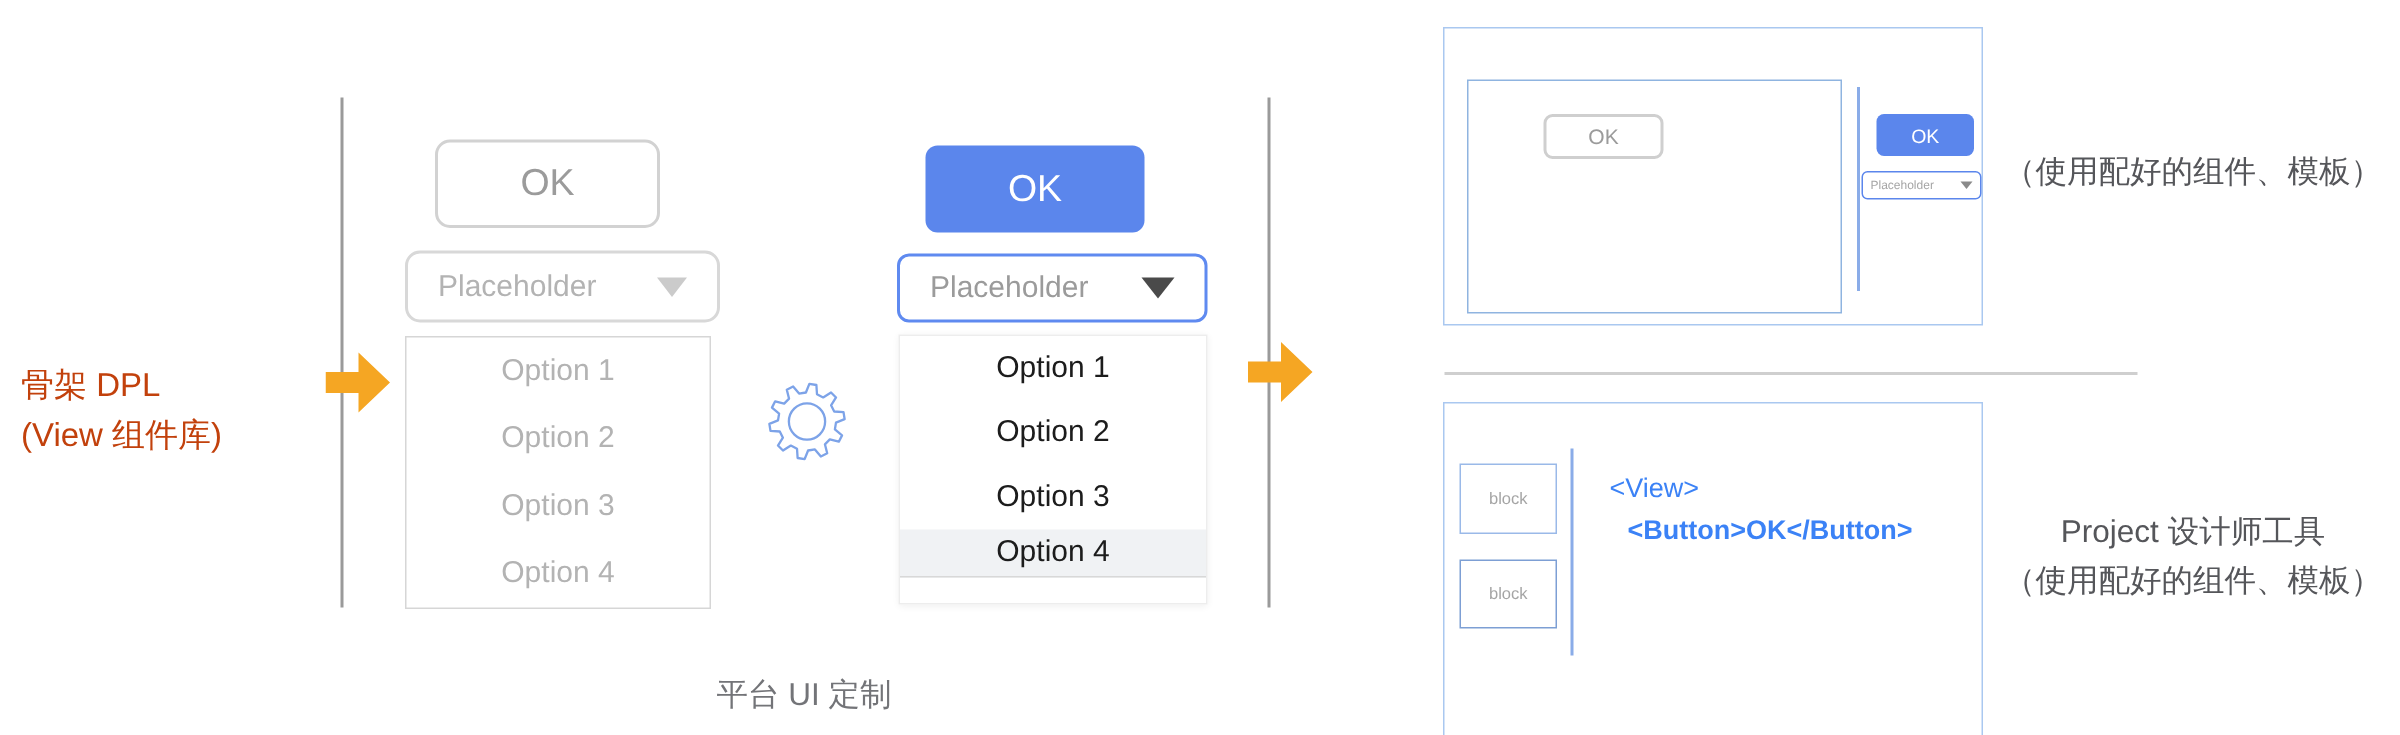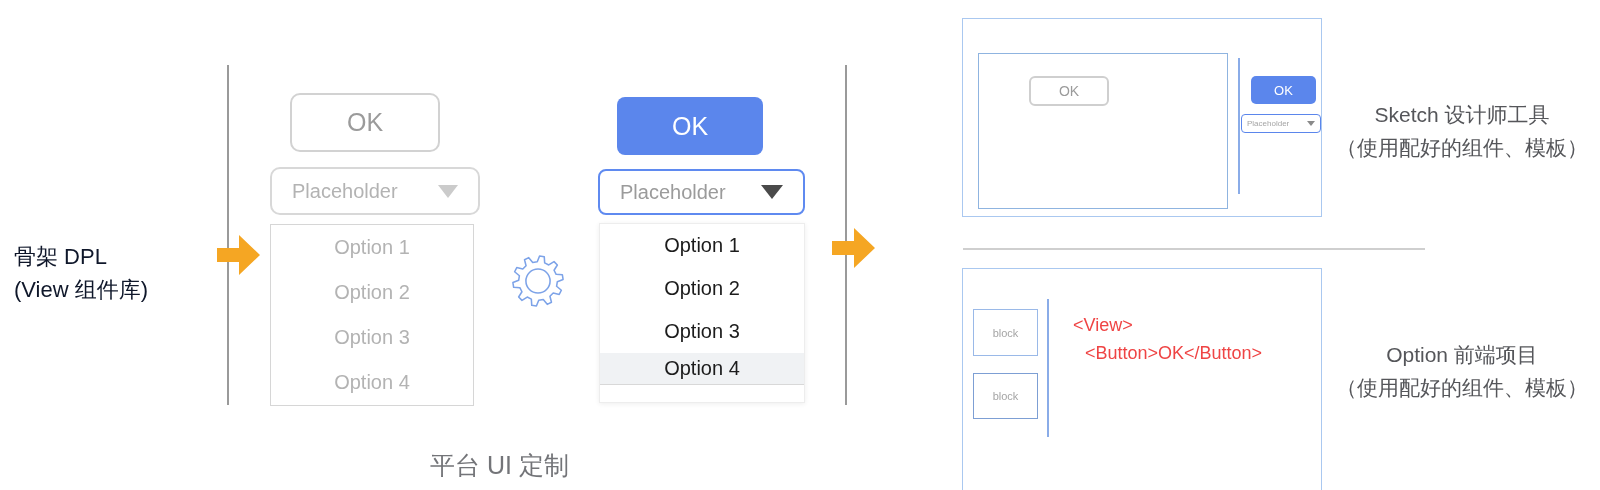--- a/index.html
+++ b/index.html
@@ -1,21 +1,21 @@
 <!DOCTYPE html>
 <html><head>
 <meta charset="utf-8">
 <style>
   html,body{margin:0;padding:0;background:#fff;}
   .stage{position:relative;width:1600px;height:490px;background:#fff;overflow:hidden;
          font-family:"Liberation Sans",sans-serif;color:#58585b;}
   .abs{position:absolute;}
 
   
-  .left-label{left:14px;top:240px;width:200px;font-size:22px;line-height:33px;color:#0f172a;}
+  .left-label{left:14px;top:240px;width:200px;font-size:22px;line-height:33px;color:#c2410c;}
 
   
   .vline{width:2px;background:#9a9a9a;top:65px;height:340px;}
   .vline-left{left:227px;}
   .vline-right{left:845px;}
 
   .arrow{width:44px;height:43px;}
   .arrow-left{left:217px;top:234px;}
   .arrow-right{left:832px;top:227px;}
 
@@ -39,21 +39,21 @@
          display:flex;align-items:center;justify-content:center;font-size:25px;color:#fff;}
   .st-select{left:598px;top:169px;width:207px;height:46px;border:2px solid #5f8af0;border-radius:8px;
          display:flex;align-items:center;font-size:20px;color:#9b9b9b;background:#fff;box-sizing:border-box;padding:0 20px;}
   .st-select .grow{flex:1;}
   .tri-st{border-left:11px solid transparent;border-right:11px solid transparent;border-top:14px solid #4a4a4a;}
   .st-options{left:599px;top:223px;width:206px;height:180px;background:#fff;border:1px solid #ededed;
          box-shadow:0 1px 5px rgba(0,0,0,0.07);display:flex;flex-direction:column;box-sizing:border-box;}
   .st-opt{height:43px;display:flex;align-items:center;justify-content:center;font-size:20px;color:#1c1c1c;}
   .st-opt.highlight{height:31px;background:#f0f2f4;border-bottom:1px solid #d8d8d8;}
 
-  .center-caption{left:430px;top:449px;width:212px;font-size:25px;color:#737478;}
+  .center-caption{left:430px;top:449px;width:212px;text-align:center;font-size:21px;color:#737478;}
 
   
   .panel{border:1px solid #aac8f0;background:#fff;box-sizing:border-box;}
   .sketch-panel{left:962px;top:18px;width:360px;height:199px;}
   .sk-canvas{left:15px;top:34px;width:250px;height:156px;border:1px solid #8fb4e0;box-sizing:border-box;}
   .sk-canvas-ok{left:66px;top:57px;width:80px;height:30px;border:2px solid #cfcfcf;border-radius:6px;
          display:flex;align-items:center;justify-content:center;font-size:14px;color:#9b9b9b;background:#fff;box-sizing:border-box;}
   .sk-divider{left:275px;top:39px;width:2px;height:136px;background:#8aace8;}
   .sk-ok{left:288px;top:57px;width:65px;height:28px;border-radius:5px;background:#5b86ec;
          display:flex;align-items:center;justify-content:center;font-size:13px;color:#fff;}
@@ -63,22 +63,22 @@
   .tri-sk{border-left:4px solid transparent;border-right:4px solid transparent;border-top:5px solid #8a8a8a;}
 
   .hsep{left:963px;top:248px;width:462px;height:2px;background:#cfcfcf;}
 
   .project-panel{left:962px;top:268px;width:360px;height:248px;}
   .pj-block{left:10px;width:65px;height:47px;border:1px solid #9ab9e8;display:flex;align-items:center;justify-content:center;
          font-size:11px;color:#a5a5a5;background:#fff;box-sizing:border-box;}
   .pj-block1{top:40px;}
   .pj-block2{top:104px;height:46px;border-color:#7d9fd4;}
   .pj-vline{left:84px;top:30px;width:2px;height:138px;background:#8aace8;}
-  .pj-code{left:110px;top:42px;font-size:18px;line-height:28px;color:#ef4444;}
-  .pj-code .indent{padding-left:12px;}
+  .pj-code{left:110px;top:42px;font-size:18px;line-height:28px;color:#3b82f6;}
+  .pj-code .indent{padding-left:12px;font-weight:bold;}
 
   .panel-caption{width:276px;text-align:center;font-size:21px;line-height:33px;color:#55565a;}
   .sketch-caption{left:1324px;top:98px;}
   .project-caption{left:1324px;top:338px;}
 </style>
 </head>
 <body>
 
 <div class="stage">
 
@@ -137,34 +137,33 @@
     <div class="abs sk-canvas-ok">OK</div>
     <div class="abs sk-divider"></div>
     <div class="abs sk-ok">OK</div>
     <div class="abs sk-select">
       <span class="grow">Placeholder</span>
       <span class="tri tri-sk"></span>
     </div>
   </div>
 
   <div class="abs panel-caption sketch-caption">
-    <div>Sketch 设计师工具</div>
     <div>（使用配好的组件、模板）</div>
   </div>
 
   <div class="abs hsep"></div>
 
   <div class="abs panel project-panel">
     <div class="abs pj-block pj-block1">block</div>
     <div class="abs pj-block pj-block2">block</div>
     <div class="abs pj-vline"></div>
     <div class="abs pj-code">
       <div>&lt;View&gt;</div>
       <div class="indent">&lt;Button&gt;OK&lt;/Button&gt;</div>
     </div>
   </div>
 
   <div class="abs panel-caption project-caption">
-    <div>Option 前端项目</div>
+    <div>Project 设计师工具</div>
     <div>（使用配好的组件、模板）</div>
   </div>
 
 </div>
 
 </body></html>

